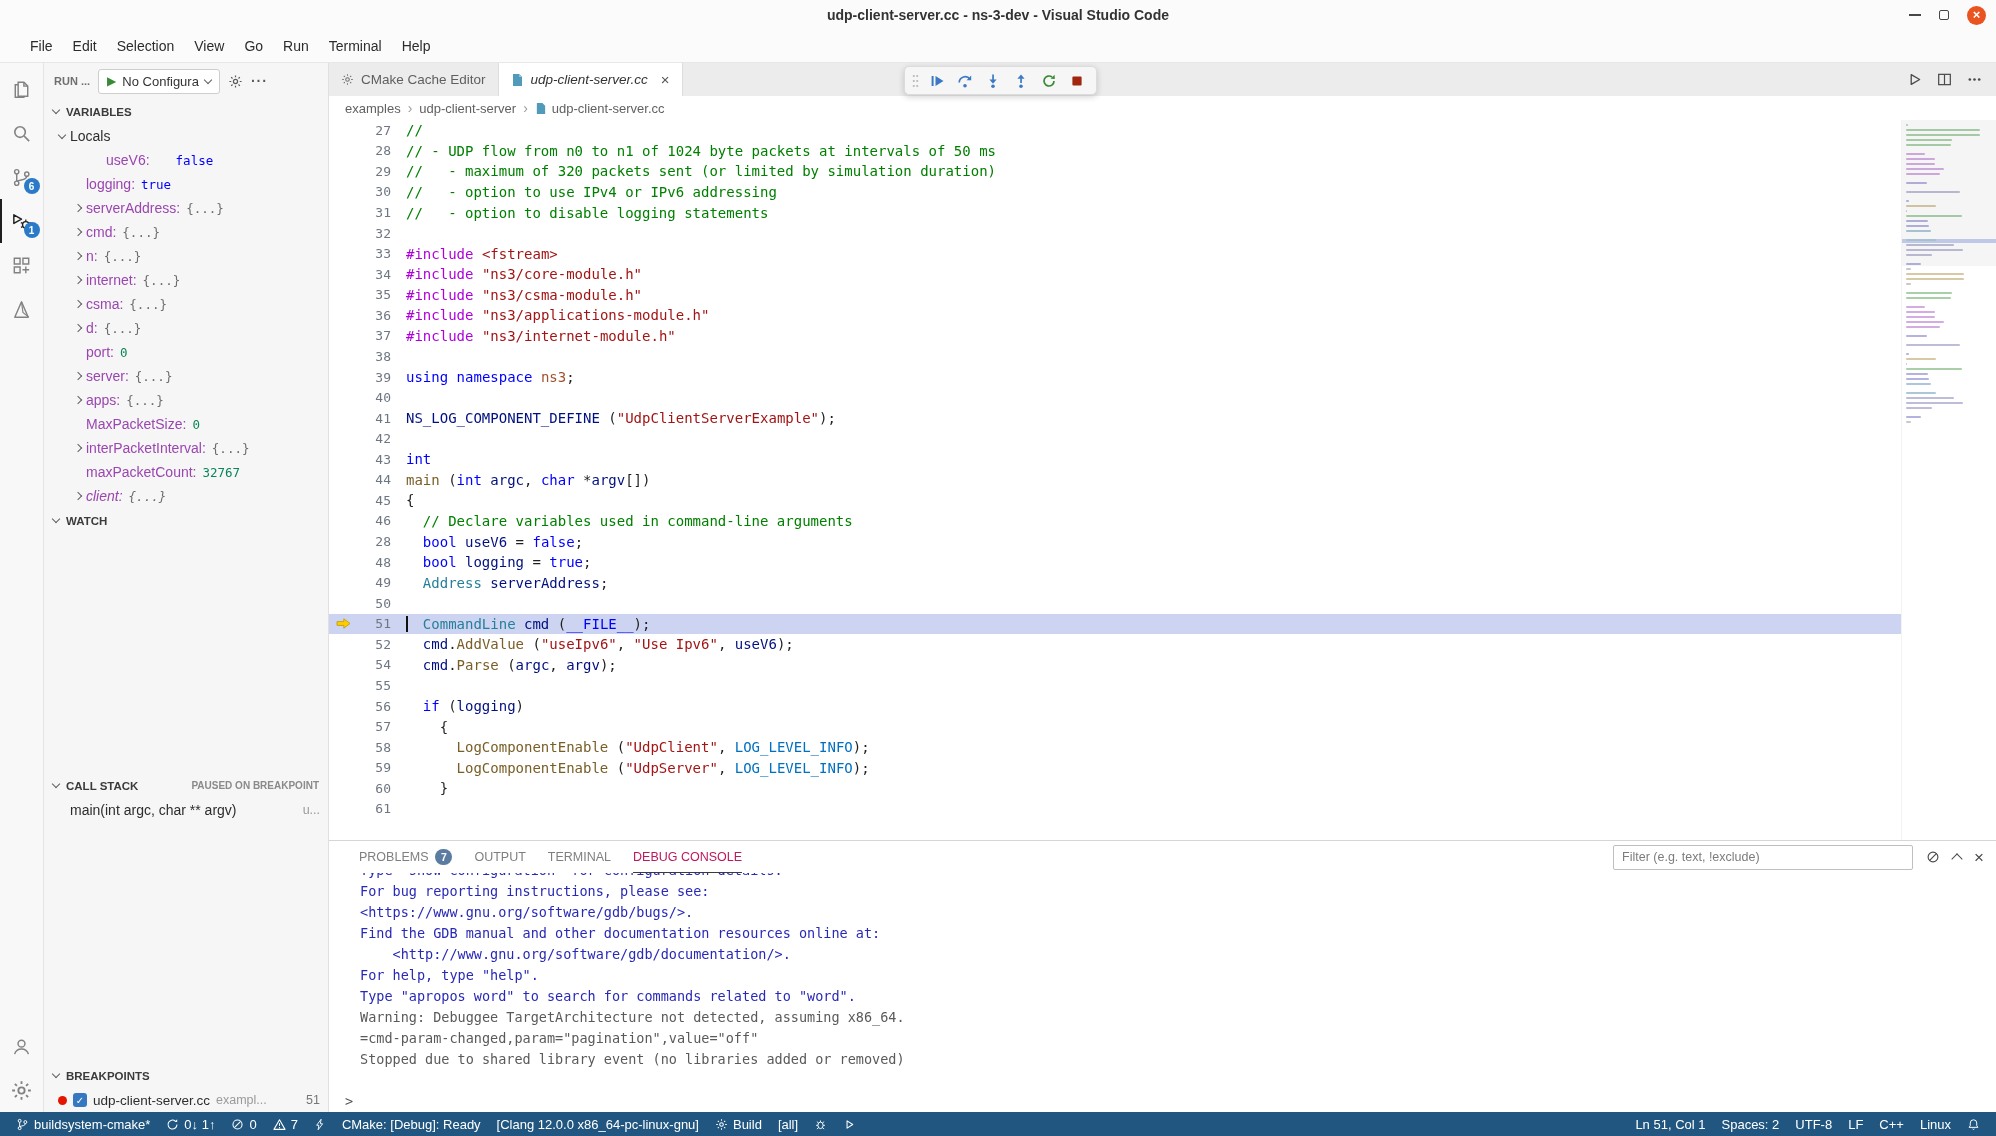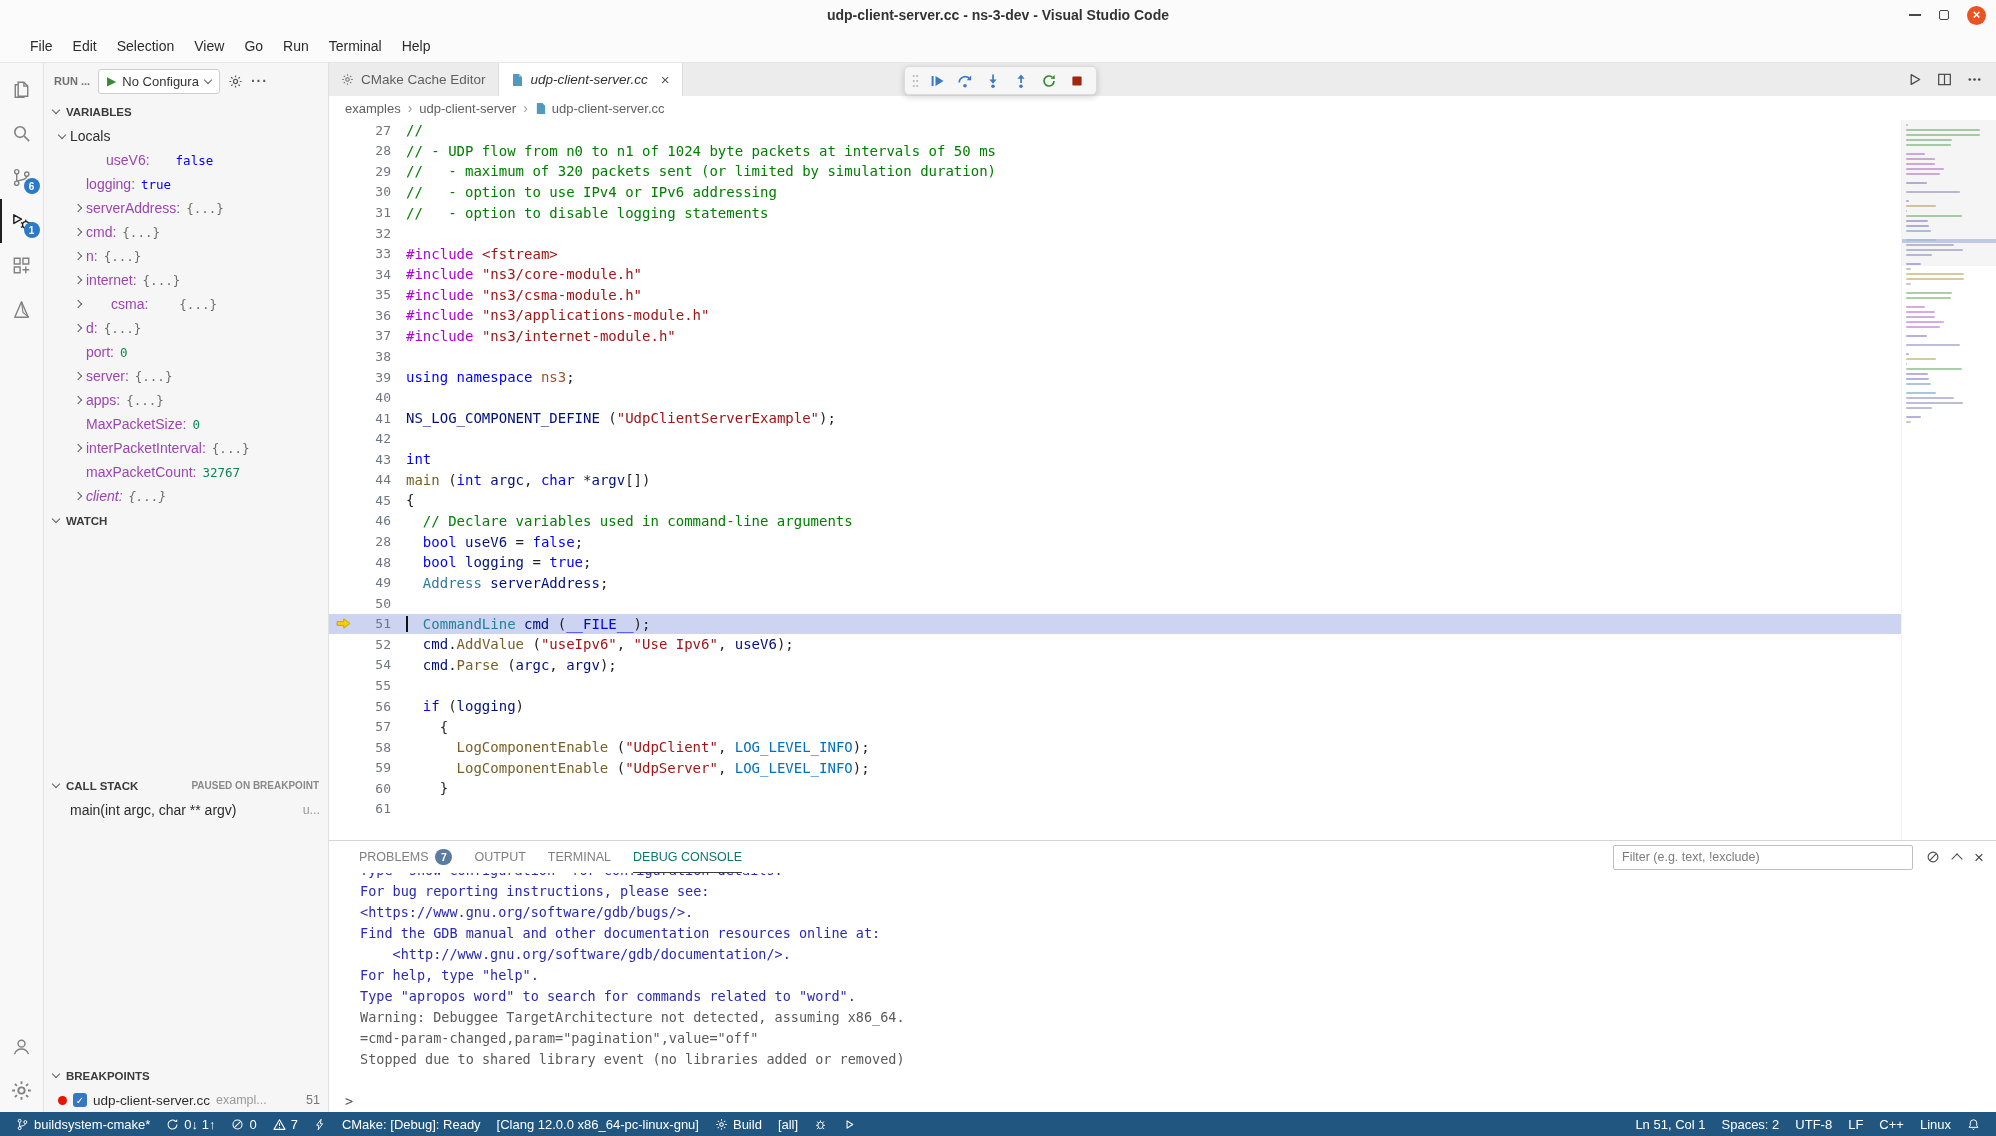--- a/index.html
+++ b/index.html
@@ -79,21 +79,21 @@
 .minimap{width:95px;flex:none;position:relative;padding-top:3px;border-left:1px solid #f3f3f3}
 .mm-line{height:4px;padding-left:4px}
 .mm-line.mm-current{background:#c6cff2}
 .mm-bar{display:block;height:2px;margin-top:1px;border-radius:1px}
 .mm-slider{position:absolute;left:0;right:0;top:0;height:146px;background:rgba(120,120,120,.07)}
 
 .panel{height:272px;border-top:1px solid #d6d6d6;background:#fff;display:flex;flex-direction:column;flex:none}
 .panel-header{height:32px;display:flex;align-items:center;padding:0 12px 0 30px;flex:none}
 .ptabs{display:flex;align-items:center;gap:22px;height:100%}
 .panel-tab{height:100%;display:flex;align-items:center;gap:7px;font-size:12.5px;color:#7f7f7f;border-bottom:1px solid transparent}
-.panel-tab.active{color:#0f766e;border-bottom-color:#3b3b3b}
+.panel-tab.active{color:#be185d;border-bottom-color:#3b3b3b}
 .problems-badge{min-width:17px;height:16px;border-radius:9px;background:#5b7ba0;color:#fff;font-size:10.5px;font-weight:700;display:flex;align-items:center;justify-content:center;padding:0 4px}
 .panel-right{margin-left:auto;display:flex;align-items:center;gap:13px;color:#4a4a4a}
 .filter-input{width:300px;height:25px;border:1px solid #bfbfbf;border-radius:2px;padding:0 8px;font-size:12.5px;font-family:inherit;color:#333;outline:none;background:#fff}
 .filter-input::placeholder{color:#7c7c7c}
 .chev-up{width:8px;height:8px;border-left:1.6px solid #4a4a4a;border-top:1.6px solid #4a4a4a;transform:rotate(45deg);margin-top:4px}
 .panel-close{font-size:17px;color:#4a4a4a;line-height:1}
 .console{flex:1;overflow:hidden;padding-left:31px;font-family:"DejaVu Sans Mono","Liberation Mono",monospace;font-size:13.5px;line-height:21px}
 .console-line{white-space:pre}
 .console-line.info{color:#2929b8}
 .console-line.muted{color:#5a5a5a}
@@ -250,21 +250,21 @@
             <span class="var-name">n:</span>
             <span class="var-val val-obj">{...}</span>
           </div>
           <div class="tree-row" style="padding-left: 26px;">
             <span class="twisty">
               <span class="chev right"></span>
             </span>
             <span class="var-name">internet:</span>
             <span class="var-val val-obj">{...}</span>
           </div>
-          <div class="tree-row" style="padding-left: 26px; gap: 25px;">
+          <div class="tree-row" style="padding-left: 26px;">
             <span class="twisty">
               <span class="chev right"></span>
             </span>
             <span class="var-name">csma:</span>
             <span class="var-val val-obj">{...}</span>
           </div>
           <div class="tree-row" style="padding-left: 26px;">
             <span class="twisty">
               <span class="chev right"></span>
             </span>

